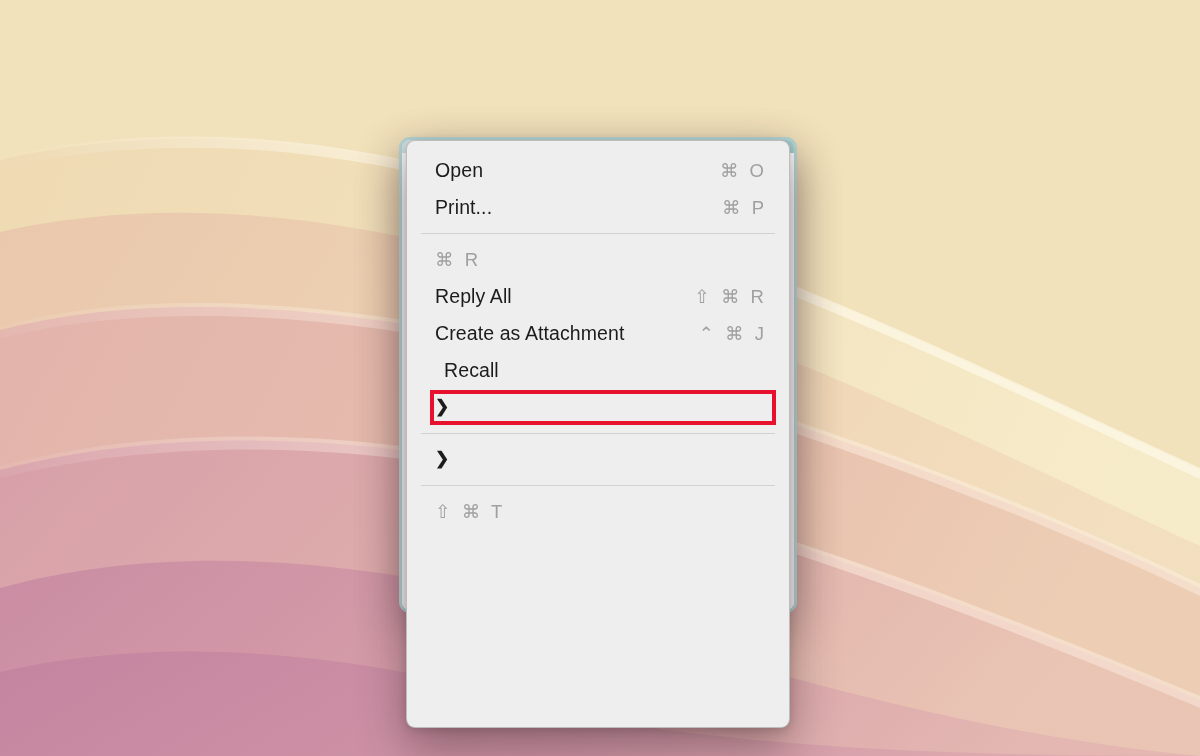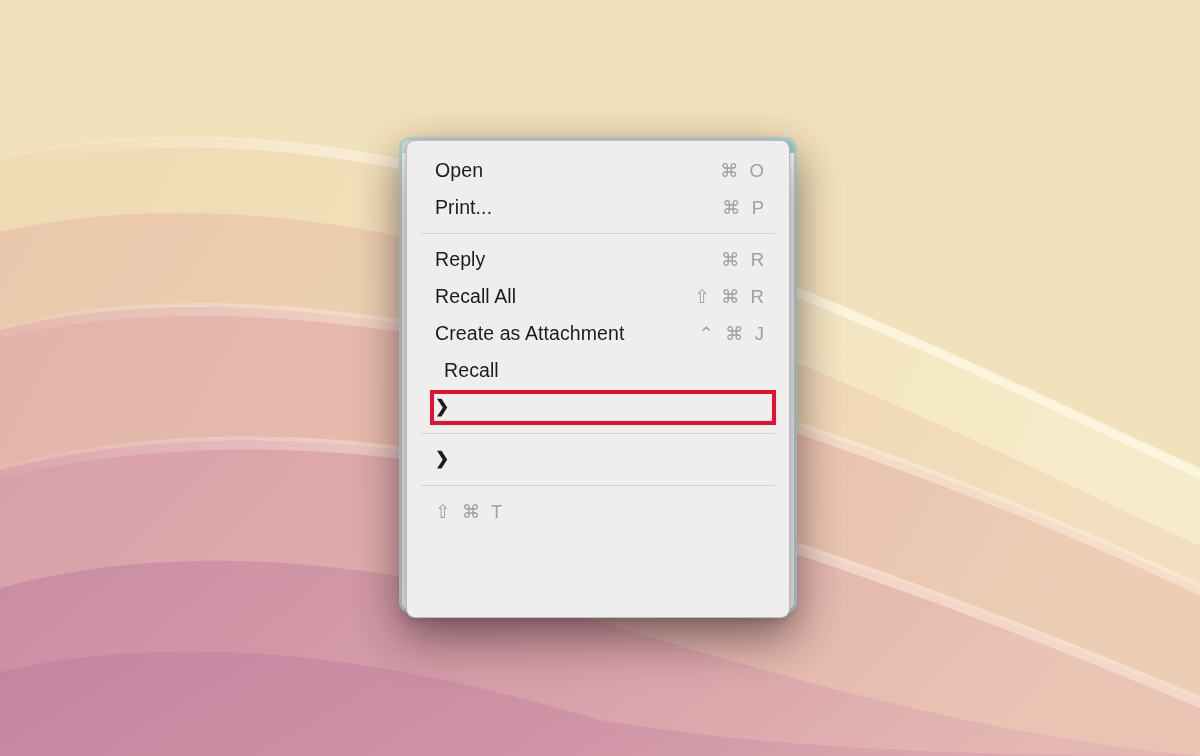--- a/index.html
+++ b/index.html
@@ -61,21 +61,21 @@
     right:6px;
     width:3px;
     display:flex; flex-direction:column; gap:3px;
   }
   .bg-dots i { display:block; width:3px; height:3px; background:#3a3a3a; border-radius:50%; }
 
   
   #context-menu {
     position:absolute;
     left:406px; top:140px;
-    width:384px; height:478px;
+    width:384px; height:588px;
     background:#eeeeee;
     border:1px solid rgba(150,150,150,.55);
     border-radius:9px;
     box-shadow:0 20px 48px rgba(60,40,45,.45),
                0 2px 8px rgba(60,40,45,.22);
     padding:11px 0 11px 0;
     overflow:hidden;
   }
   .menu-item {
     position:relative;
@@ -210,25 +210,24 @@
       <div class="menu-item">
         <span class="label">Open</span>
         <span class="shortcut">⌘ O</span>
       </div>
       <div class="menu-item">
         <span class="label">Print...</span>
         <span class="shortcut">⌘ P</span>
       </div>
       <div class="separator"></div>
       <div class="menu-item">
-        <span class="label">Reply</span>
         <span class="shortcut">⌘ R</span>
       </div>
       <div class="menu-item">
-        <span class="label">Recall All</span>
+        <span class="label">Reply All</span>
         <span class="shortcut">⇧ ⌘ R</span>
       </div>
       <div class="menu-item">
         <span class="label">Create as Attachment</span>
         <span class="shortcut">⌃ ⌘ J</span>
       </div>
       <div class="menu-item highlighted">
         <span class="label">Recall</span>
       </div>
       <div class="menu-item">

